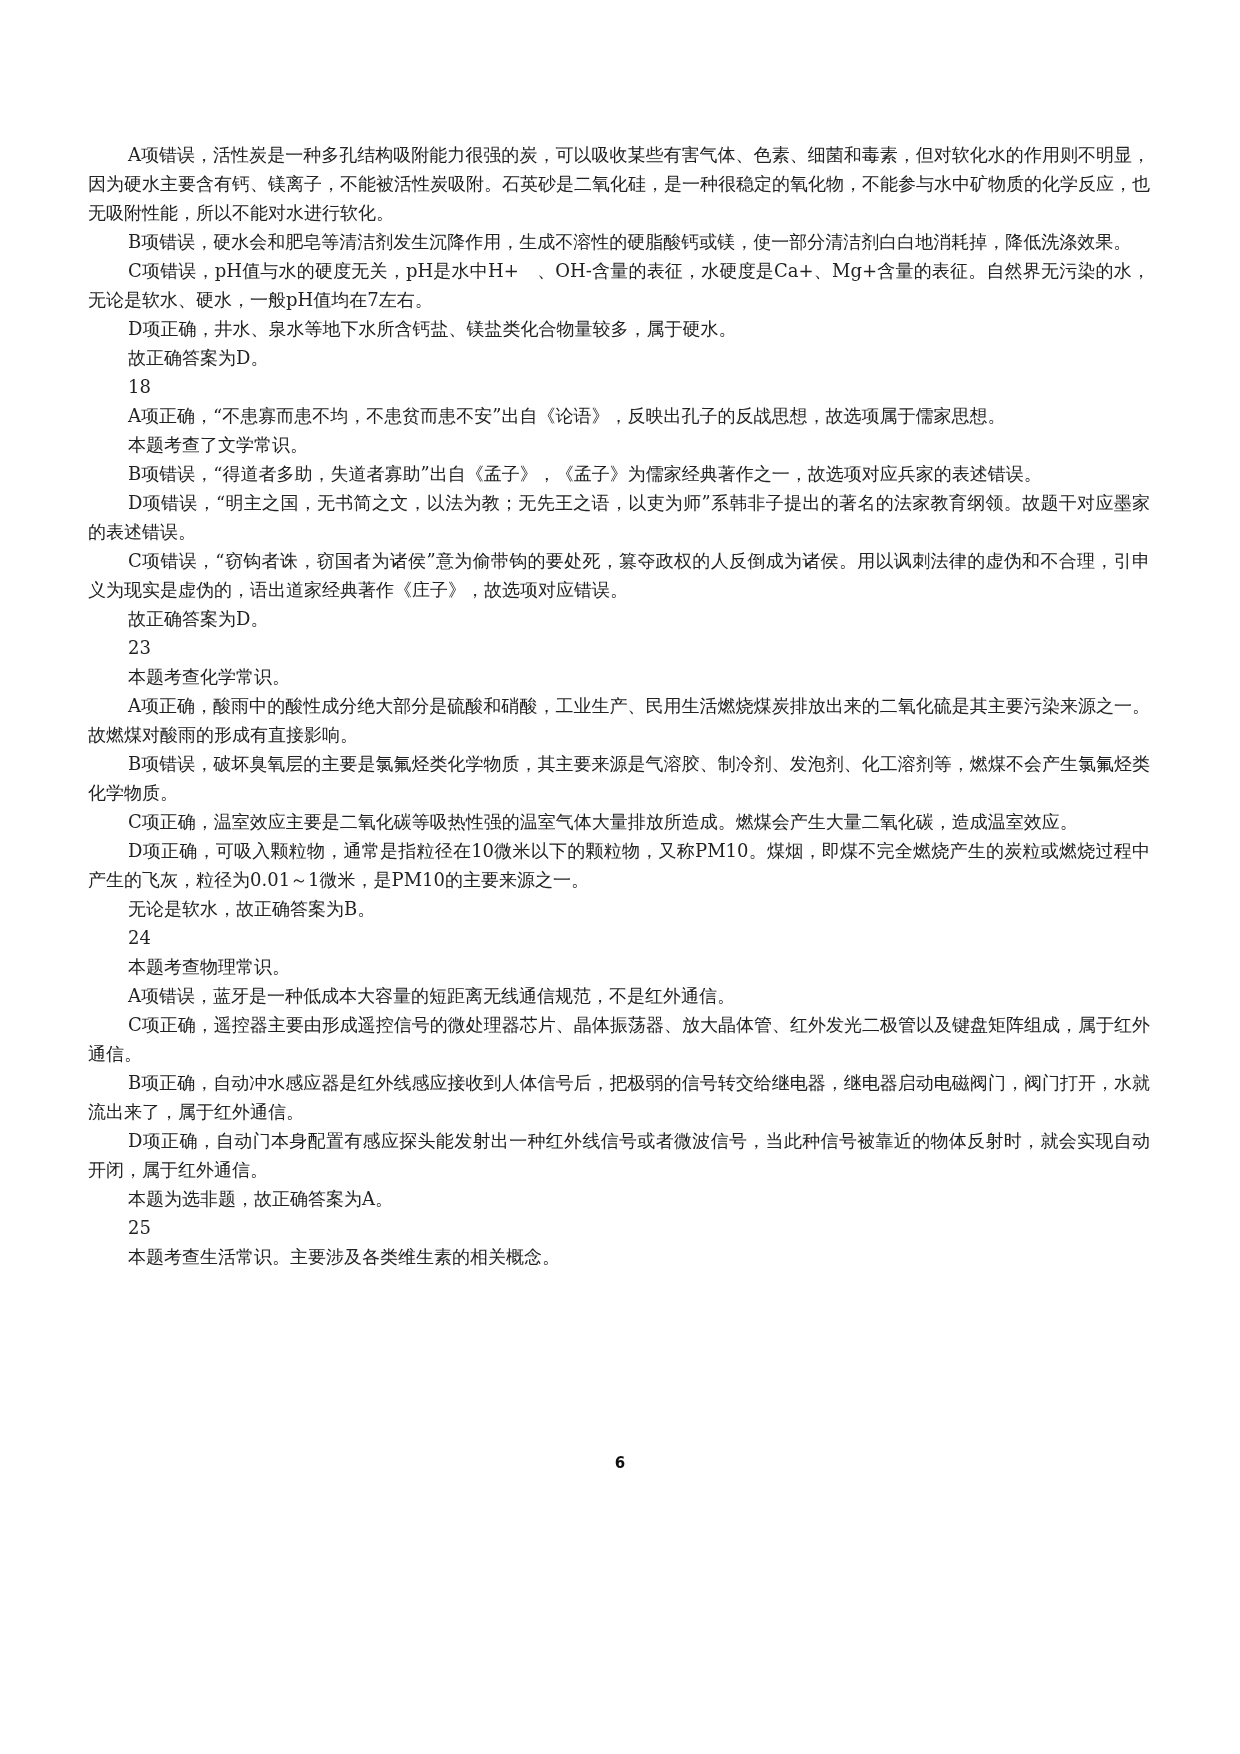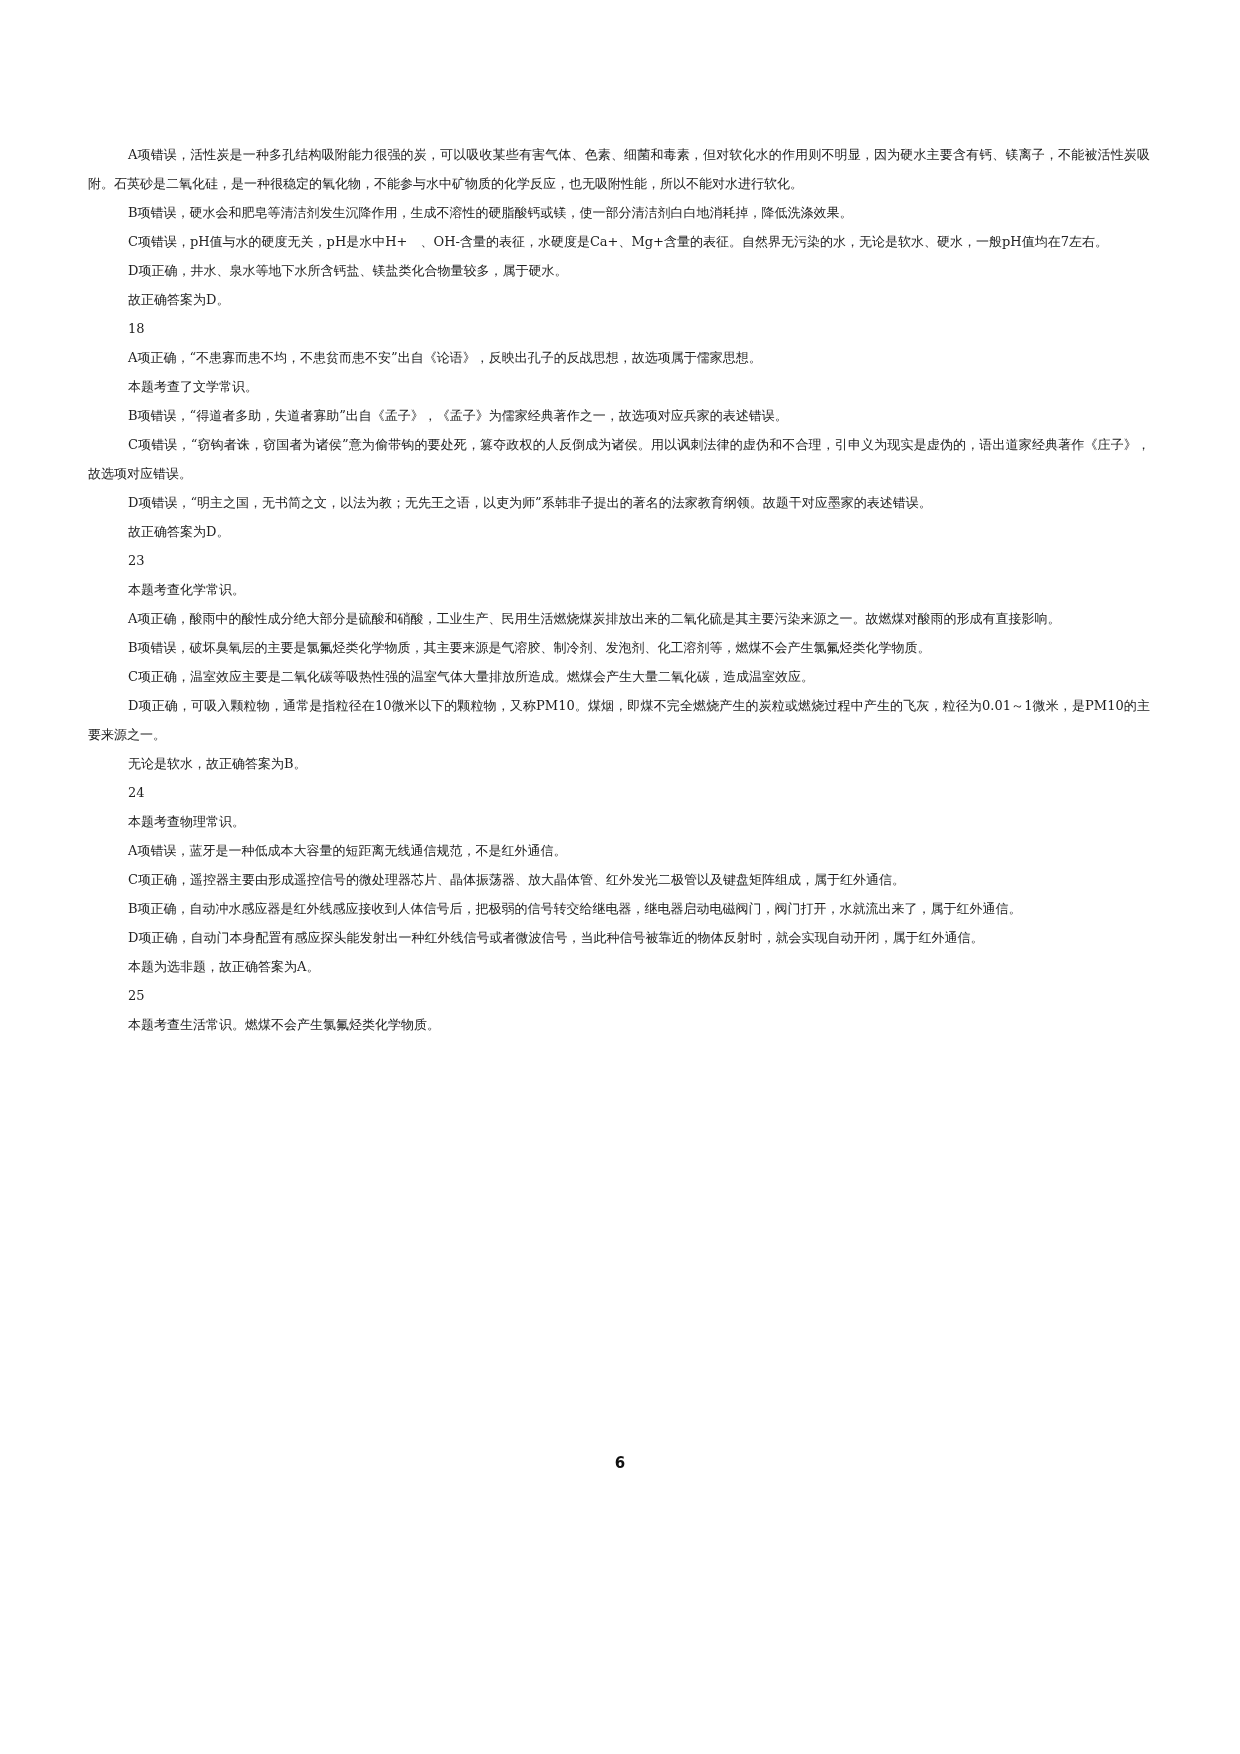--- a/index.html
+++ b/index.html
@@ -3,21 +3,21 @@
 <meta charset="utf-8">
 <style>
   html, body { margin: 0; padding: 0; background: #ffffff; }
   body { width: 1240px; height: 1754px; position: relative; overflow: hidden; }
   .page {
     position: absolute;
     left: 88px;
     top: 140px;
     width: 1062px;
     font-family: "DejaVu Serif", "Liberation Serif", serif;
-    font-size: 13px;
+    font-size: 18px;
     line-height: 29px;
     color: #222222;
     text-align: justify;
     text-justify: inter-character;
   }
   .p { margin: 0; text-indent: 40px; }
   .p.num { text-indent: 40px; }
   .page-number {
     position: absolute;
     left: 0; width: 1240px;
@@ -35,34 +35,34 @@
 <div class="page">
   <p class="p">A项错误，活性炭是一种多孔结构吸附能力很强的炭，可以吸收某些有害气体、色素、细菌和毒素，但对软化水的作用则不明显，因为硬水主要含有钙、镁离子，不能被活性炭吸附。石英砂是二氧化硅，是一种很稳定的氧化物，不能参与水中矿物质的化学反应，也无吸附性能，所以不能对水进行软化。</p>
   <p class="p">B项错误，硬水会和肥皂等清洁剂发生沉降作用，生成不溶性的硬脂酸钙或镁，使一部分清洁剂白白地消耗掉，降低洗涤效果。</p>
   <p class="p">C项错误，pH值与水的硬度无关，pH是水中H+　、OH-含量的表征，水硬度是Ca+、Mg+含量的表征。自然界无污染的水，无论是软水、硬水，一般pH值均在7左右。</p>
   <p class="p">D项正确，井水、泉水等地下水所含钙盐、镁盐类化合物量较多，属于硬水。</p>
   <p class="p">故正确答案为D。</p>
   <p class="p num">18</p>
   <p class="p">A项正确，“不患寡而患不均，不患贫而患不安”出自《论语》，反映出孔子的反战思想，故选项属于儒家思想。</p>
   <p class="p">本题考查了文学常识。</p>
   <p class="p">B项错误，“得道者多助，失道者寡助”出自《孟子》，《孟子》为儒家经典著作之一，故选项对应兵家的表述错误。</p>
+  <p class="p">D项错误，“明主之国，无书简之文，以法为教；无先王之语，以吏为师”系韩非子提出的著名的法家教育纲领。故题干对应墨家的表述错误。</p>
   <p class="p">C项错误，“窃钩者诛，窃国者为诸侯”意为偷带钩的要处死，篡夺政权的人反倒成为诸侯。用以讽刺法律的虚伪和不合理，引申义为现实是虚伪的，语出道家经典著作《庄子》，故选项对应错误。</p>
-  <p class="p">D项错误，“明主之国，无书简之文，以法为教；无先王之语，以吏为师”系韩非子提出的著名的法家教育纲领。故题干对应墨家的表述错误。</p>
   <p class="p">故正确答案为D。</p>
   <p class="p num">23</p>
   <p class="p">本题考查化学常识。</p>
   <p class="p">A项正确，酸雨中的酸性成分绝大部分是硫酸和硝酸，工业生产、民用生活燃烧煤炭排放出来的二氧化硫是其主要污染来源之一。故燃煤对酸雨的形成有直接影响。</p>
   <p class="p">B项错误，破坏臭氧层的主要是氯氟烃类化学物质，其主要来源是气溶胶、制冷剂、发泡剂、化工溶剂等，燃煤不会产生氯氟烃类化学物质。</p>
   <p class="p">C项正确，温室效应主要是二氧化碳等吸热性强的温室气体大量排放所造成。燃煤会产生大量二氧化碳，造成温室效应。</p>
   <p class="p">D项正确，可吸入颗粒物，通常是指粒径在10微米以下的颗粒物，又称PM10。煤烟，即煤不完全燃烧产生的炭粒或燃烧过程中产生的飞灰，粒径为0.01～1微米，是PM10的主要来源之一。</p>
   <p class="p">无论是软水，故正确答案为B。</p>
   <p class="p num">24</p>
   <p class="p">本题考查物理常识。</p>
   <p class="p">A项错误，蓝牙是一种低成本大容量的短距离无线通信规范，不是红外通信。</p>
   <p class="p">C项正确，遥控器主要由形成遥控信号的微处理器芯片、晶体振荡器、放大晶体管、红外发光二极管以及键盘矩阵组成，属于红外通信。</p>
   <p class="p">B项正确，自动冲水感应器是红外线感应接收到人体信号后，把极弱的信号转交给继电器，继电器启动电磁阀门，阀门打开，水就流出来了，属于红外通信。</p>
   <p class="p">D项正确，自动门本身配置有感应探头能发射出一种红外线信号或者微波信号，当此种信号被靠近的物体反射时，就会实现自动开闭，属于红外通信。</p>
   <p class="p">本题为选非题，故正确答案为A。</p>
   <p class="p num">25</p>
-  <p class="p">本题考查生活常识。燃煤不会产生氯氟烃类化学物质。</p>
+  <p class="p">本题考查生活常识。主要涉及各类维生素的相关概念。</p>
 </div>
 
 <div class="page-number">6</div>
 
 </body></html>

